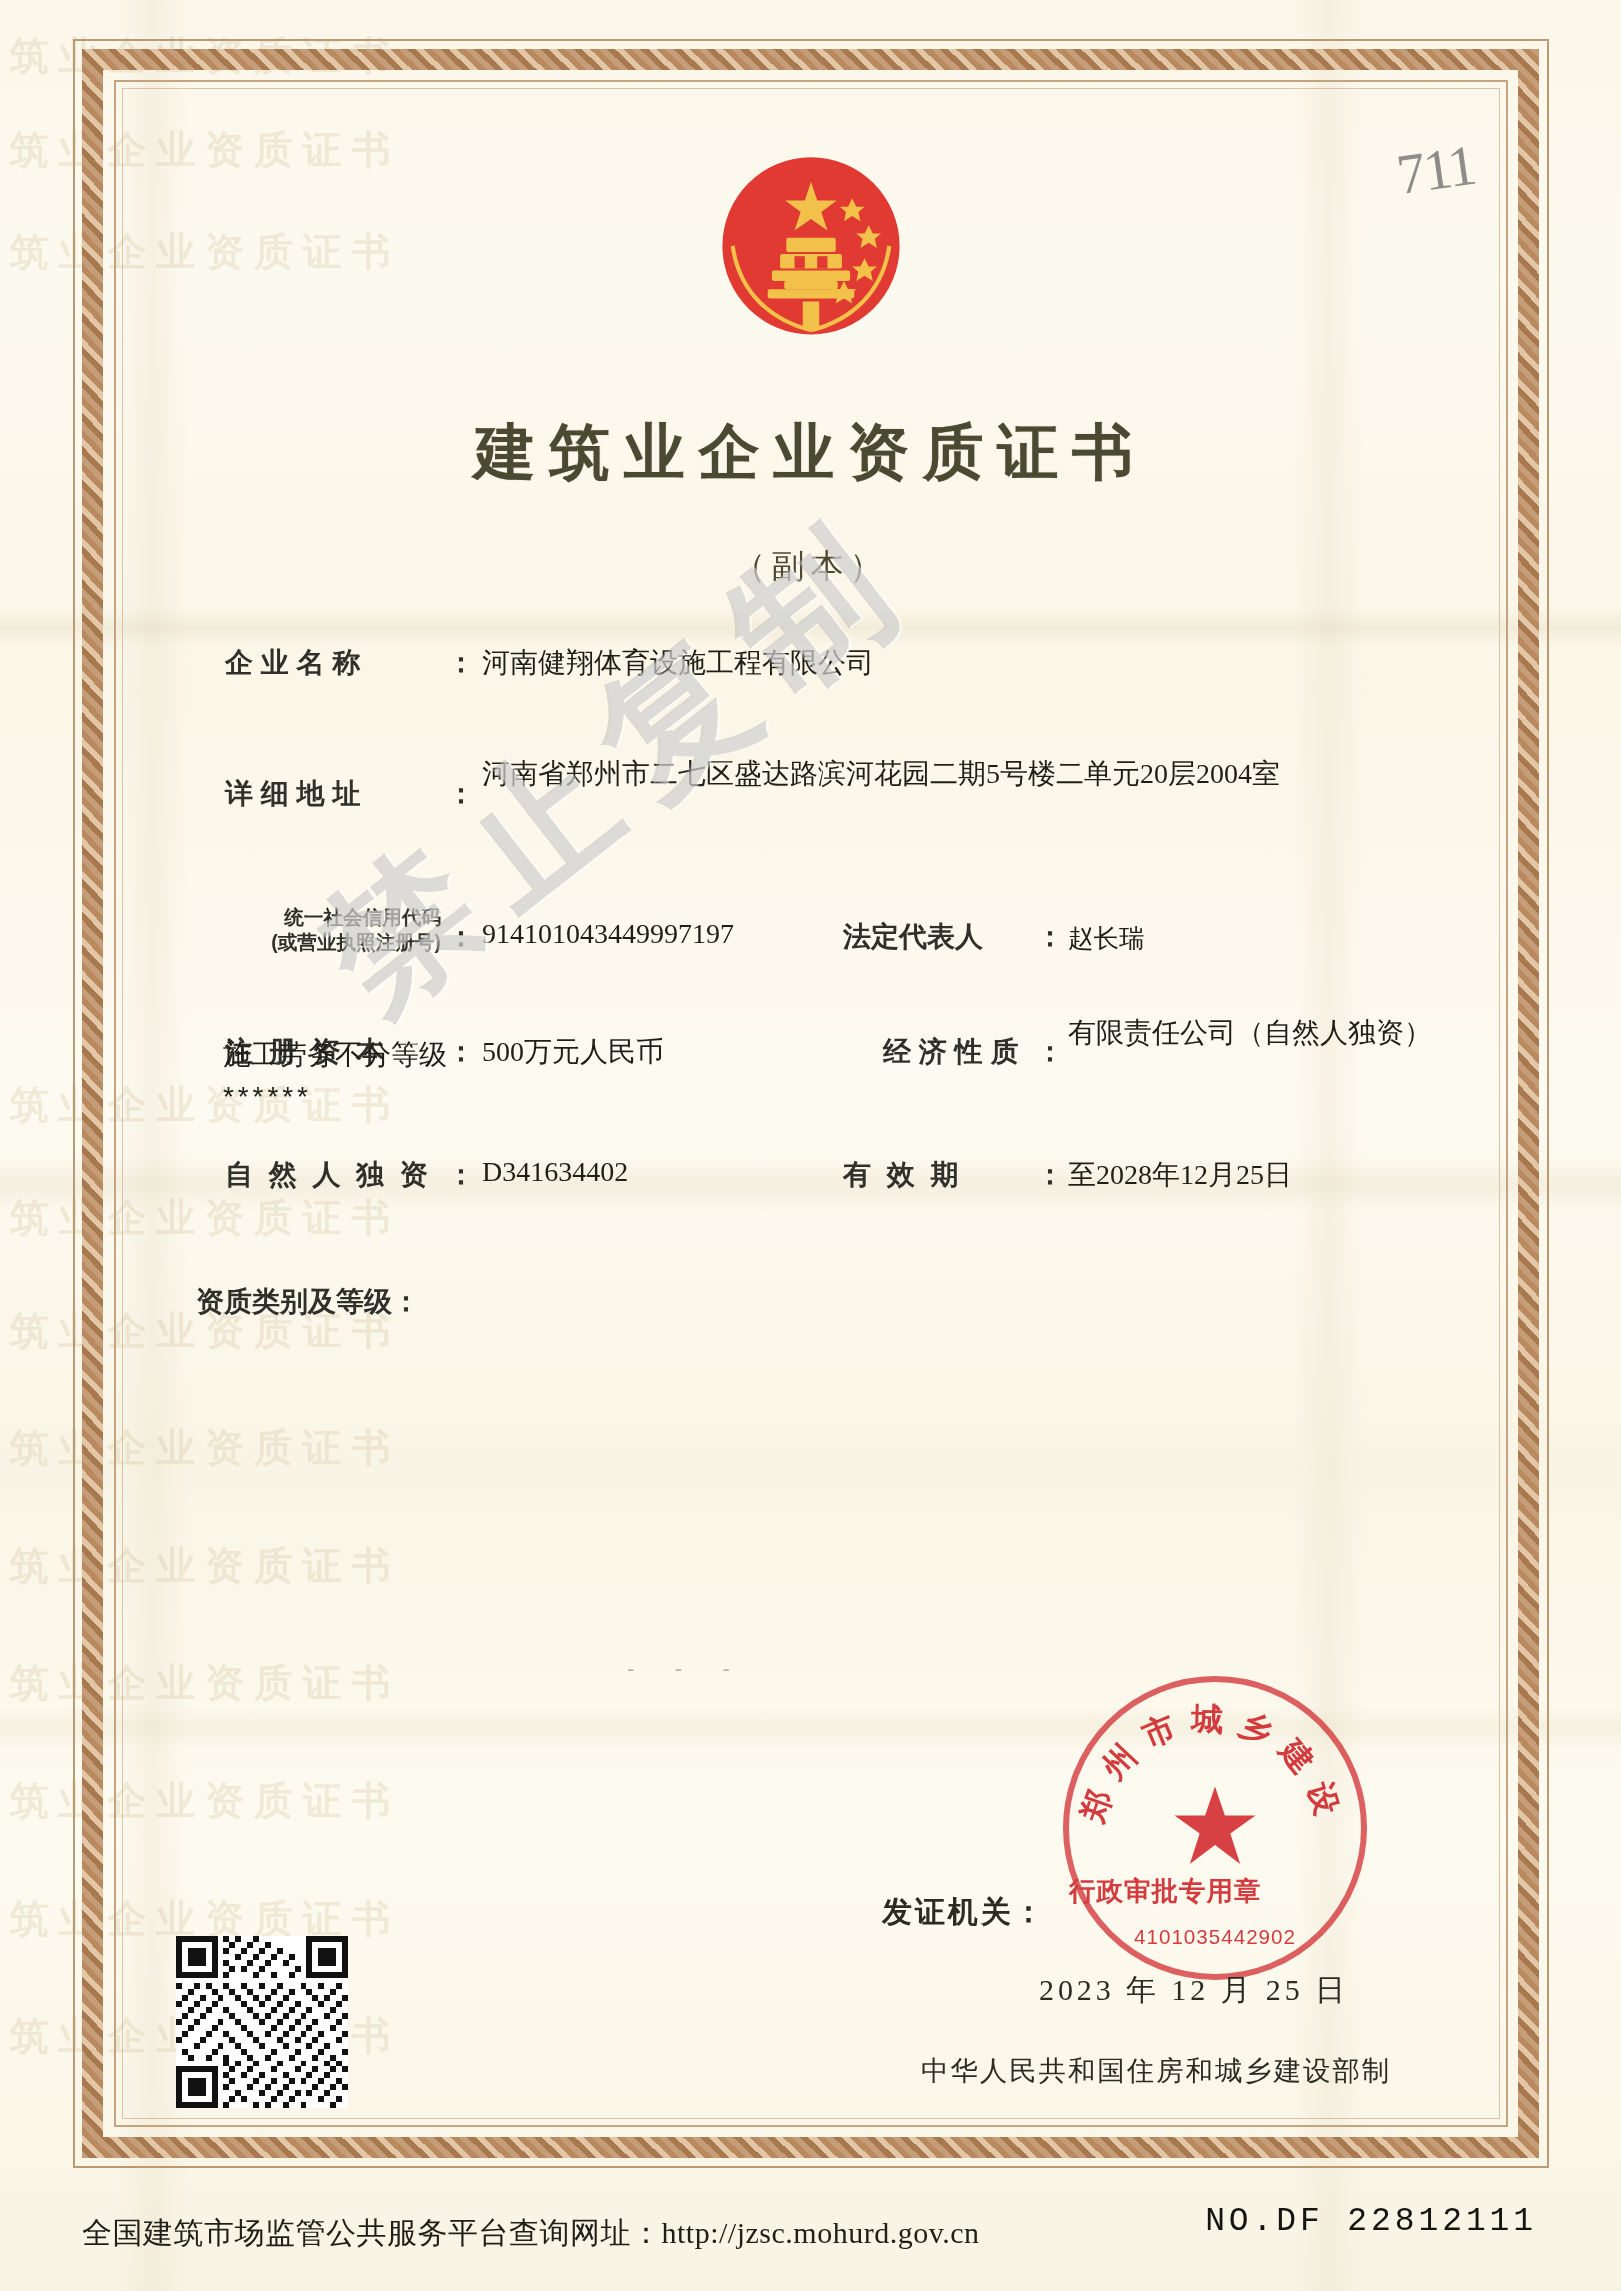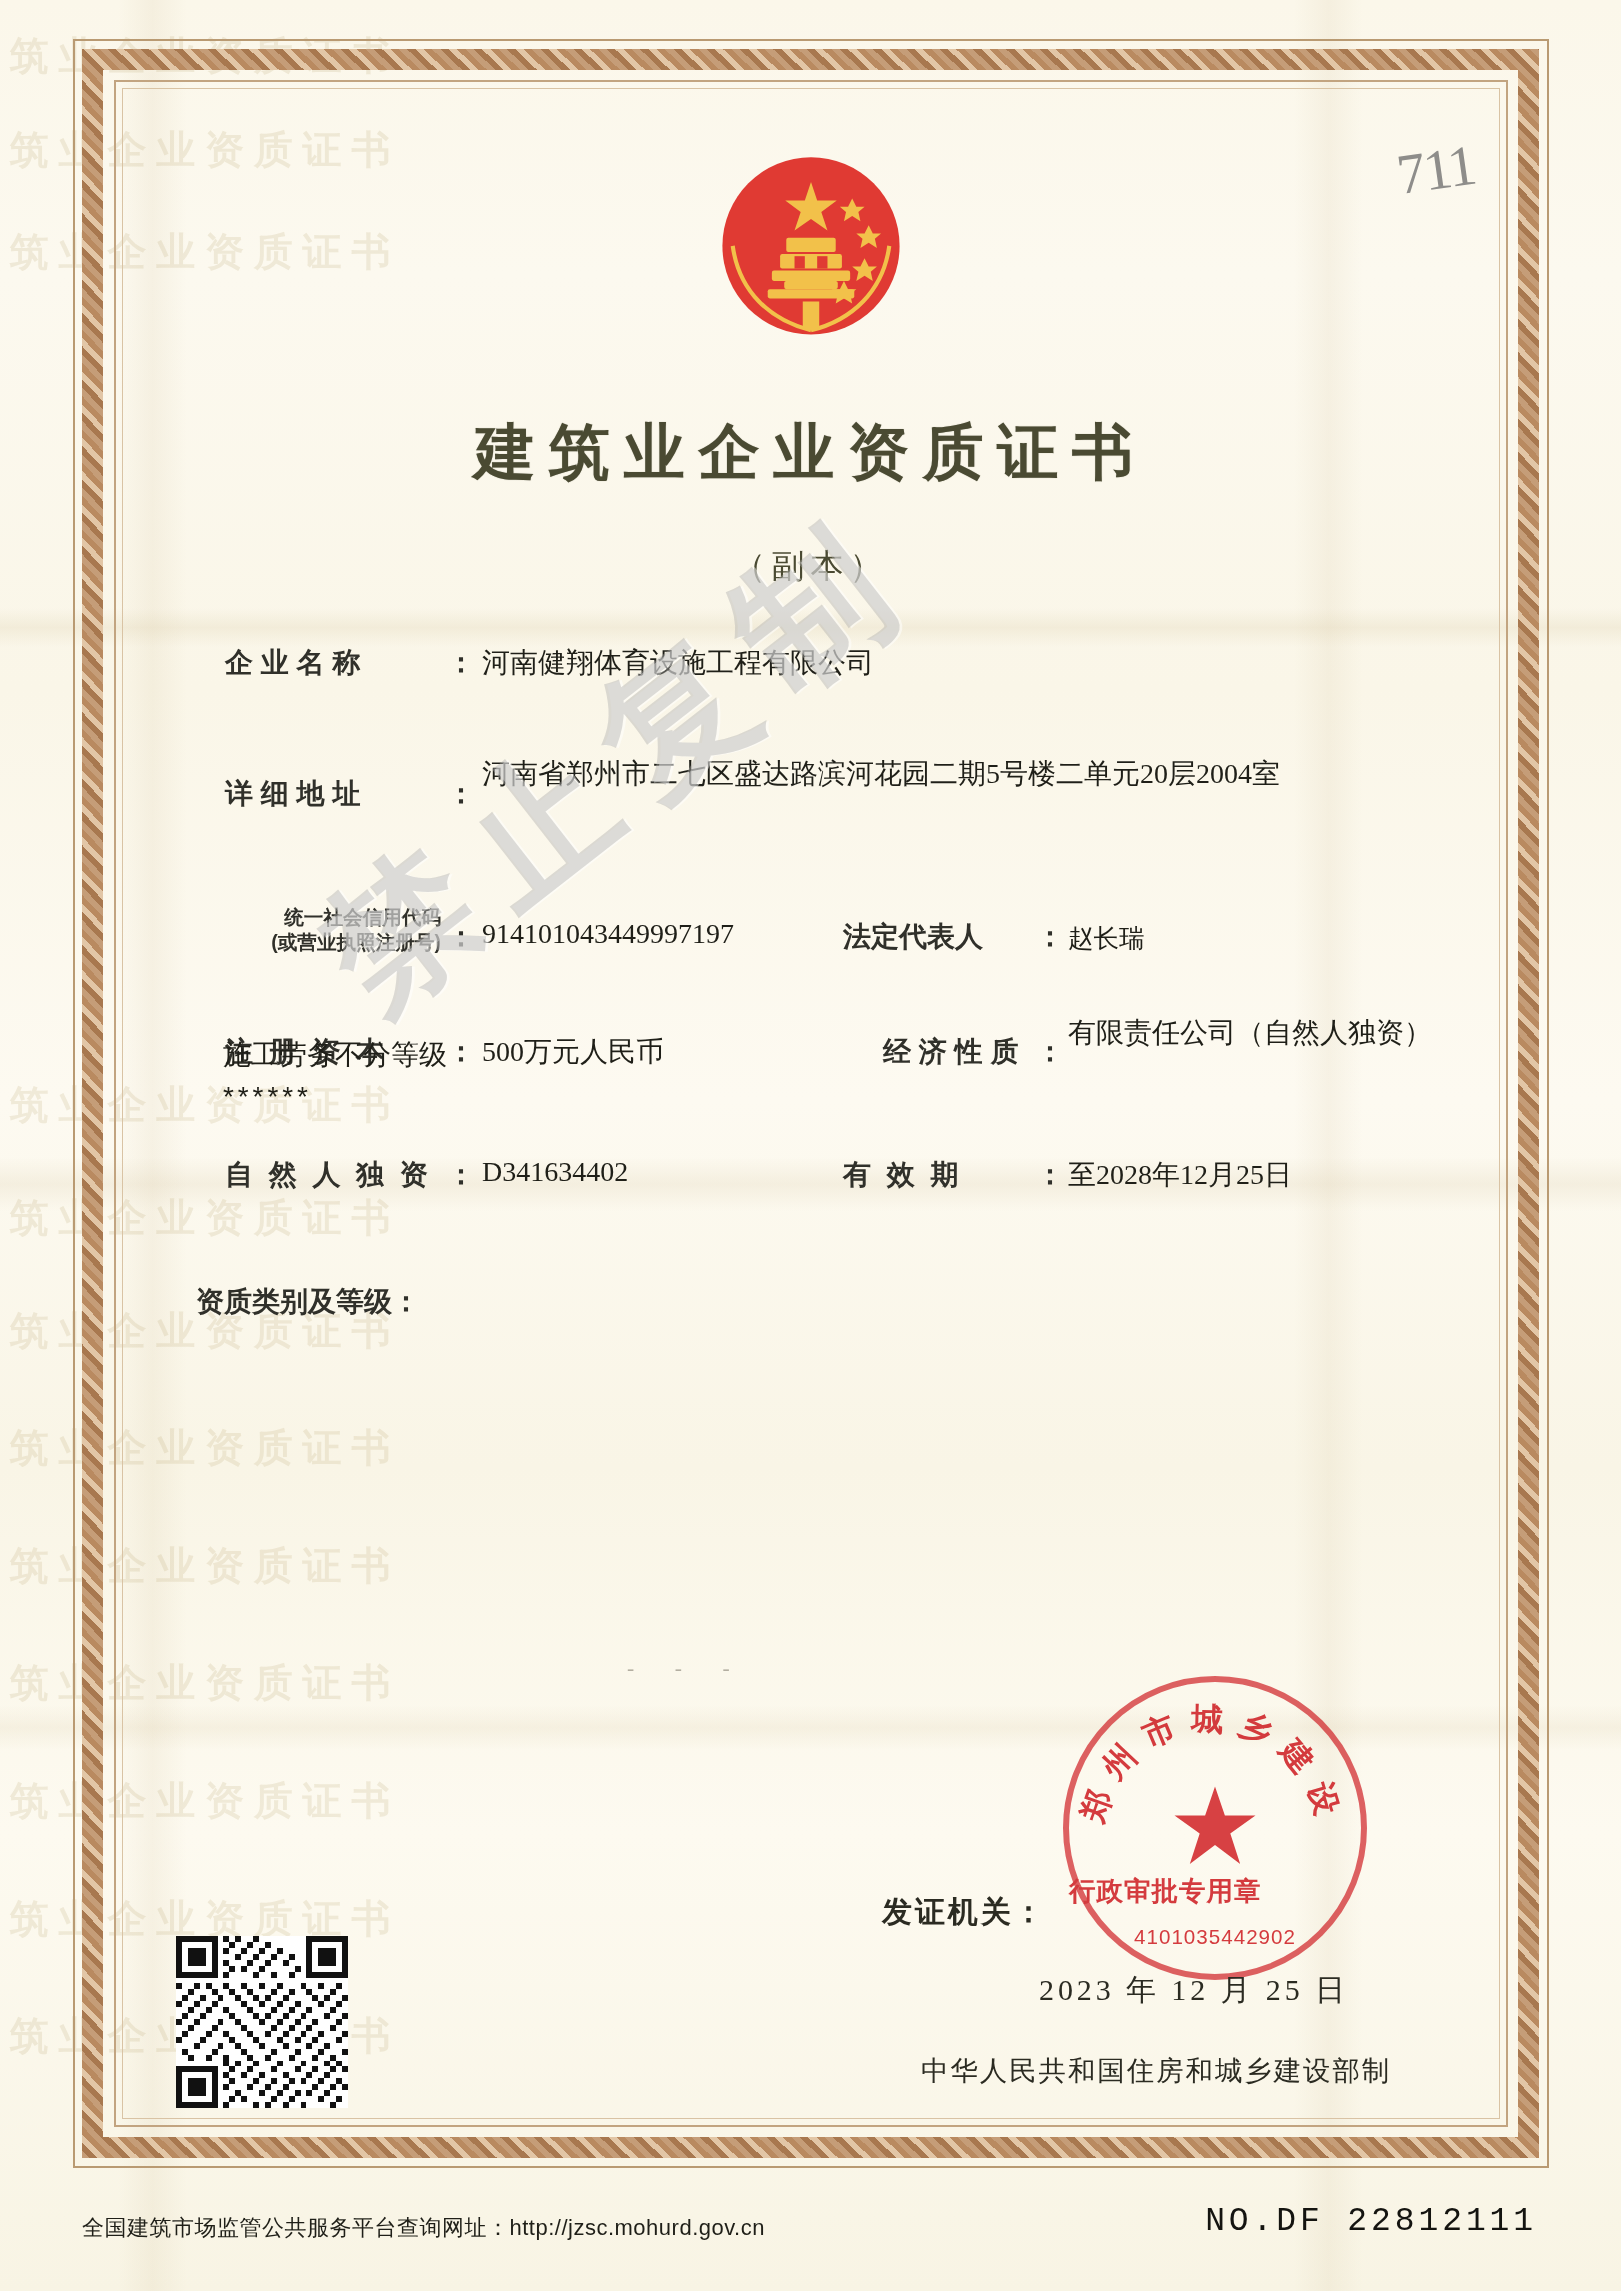--- a/index.html
+++ b/index.html
@@ -307,22 +307,22 @@
     width: 172px;
     height: 172px;
     background: #ffffff;
   }
 
   
   .footer-left {
     position: absolute;
     left: 82px;
     top: 2213px;
-    font-family: Liberation Sans, sans-serif;
-    font-size: 22px;
+    font-family: Liberation Serif, serif;
+    font-size: 30px;
     color: #1f1f18;
     letter-spacing: 0.5px;
   }
   .footer-right {
     position: absolute;
     right: 84px;
     top: 2203px;
     font-family: "Liberation Mono", monospace;
     font-size: 33px;
     letter-spacing: 3.9px;

